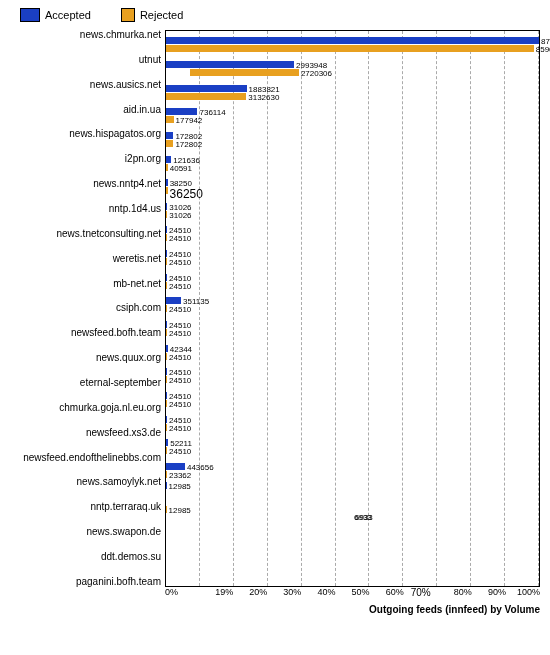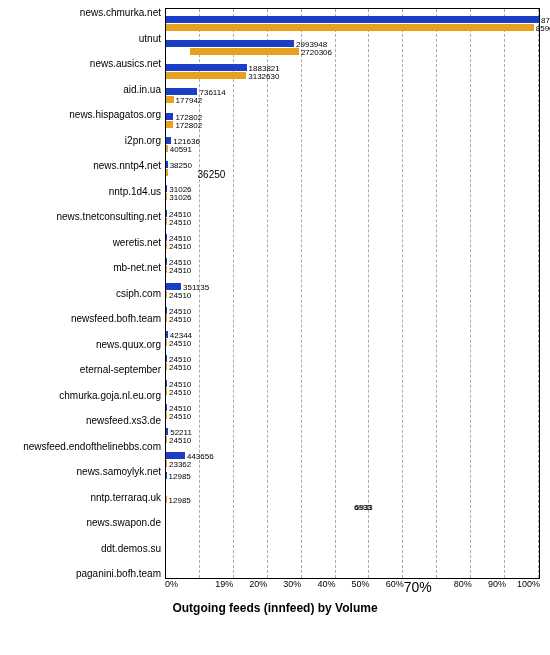--- a/index.html
+++ b/index.html
@@ -57,31 +57,41 @@
       line-height: 1;
       text-align: right;
     }
     .grid-lines {
       position: absolute;
       top: 0; left: 0; right: 0; bottom: 0;
       display: flex;
       flex-direction: row;
     }
     .x-title {
-      text-align: center;
-      font-size: 12px;
+      text-align: right;
+      font-size: 10px;
       font-weight: bold;
       margin-top: 6px;
     }
   </style>
 </head>
 <body>
 
 <div class="chart-container">
 
+  <div class="legend">
+    <div class="legend-item">
+      <div class="legend-box-accepted"></div>
+      <span>Accepted</span>
+    </div>
+    <div class="legend-item">
+      <div class="legend-box-rejected"></div>
+      <span>Rejected</span>
+    </div>
+  </div>
 
   <div style="display:flex;flex-direction:row;flex:1;min-height:0;">
 
     <div class="y-labels" id="y-labels">
         <div class="y-label">news.chmurka.net</div>
         <div class="y-label">utnut</div>
         <div class="y-label">news.ausics.net</div>
         <div class="y-label">aid.in.ua</div>
         <div class="y-label">news.hispagatos.org</div>
         <div class="y-label">i2pn.org</div>
@@ -182,21 +192,21 @@
                 <span style="position: absolute; left: 0.465521%; top: 0px; font-size: 8px; color: rgb(0, 0, 0); white-space: nowrap; padding-left: 2px;">40591</span>
               </div>
             </div>
             <div style="display: flex; flex-direction: column; gap: 1px; position: relative; flex: 1 1 0%; justify-content: center; text-align: right;">
               <div style="position: relative; height: 7px;">
                 <div style="height: 7px; width: 0.438673%; background: rgb(26, 63, 196); position: relative;"></div>
                 <span style="position: absolute; left: 0.438673%; top: 0px; font-size: 8px; color: rgb(0, 0, 0); white-space: nowrap; padding-left: 2px;">38250</span>
               </div>
               <div style="position: relative; height: 7px;">
                 <div style="height: 7px; width: 0.415736%; background: rgb(232, 160, 32); position: relative;"></div>
-                <span style="position: absolute; left: 0.415736%; top: 0px; font-size: 10px; color: rgb(0, 0, 0); white-space: nowrap; padding-left: 2px; margin-left: 28px;">36250</span>
+                <span style="position: absolute; left: 0.415736%; top: 0px; font-size: 12px; color: rgb(0, 0, 0); white-space: nowrap; padding-left: 2px;">36250</span>
               </div>
             </div>
             <div style="display: flex; flex-direction: column; gap: 1px; position: relative; flex: 1 1 0%; justify-content: center;">
               <div style="position: relative; height: 7px;">
                 <div style="height: 7px; width: 0.355824%; background: rgb(26, 63, 196); position: relative;"></div>
                 <span style="position: absolute; left: 0.355824%; top: 0px; font-size: 8px; color: rgb(0, 0, 0); white-space: nowrap; padding-left: 2px;">31026</span>
               </div>
               <div style="position: relative; height: 7px;">
                 <div style="height: 7px; width: 0.355824%; background: rgb(232, 160, 32); position: relative;"></div>
                 <span style="position: absolute; left: 0.355824%; top: 0px; font-size: 8px; color: rgb(0, 0, 0); white-space: nowrap; padding-left: 2px;">31026</span>
@@ -354,20 +364,20 @@
   </div>
 
   <div style="display:flex;flex-direction:row;padding-left:155px;" id="x-ticks">
       <span style="flex: 1 1 0%; text-align: left; font-size: 9px;">0%</span>
       <span style="flex: 1 1 0%; text-align: right; font-size: 9px;">19%</span>
       <span style="flex: 1 1 0%; text-align: right; font-size: 9px;">20%</span>
       <span style="flex: 1 1 0%; text-align: right; font-size: 9px;">30%</span>
       <span style="flex: 1 1 0%; text-align: right; font-size: 9px;">40%</span>
       <span style="flex: 1 1 0%; text-align: right; font-size: 9px;">50%</span>
       <span style="flex: 1 1 0%; text-align: right; font-size: 9px;">60%</span>
-      <span style="flex: 1 1 0%; text-align: left; font-size: 14px;">70%</span>
+      <span style="flex: 1 1 0%; text-align: center; font-size: 10px;">70%</span>
       <span style="flex: 1 1 0%; text-align: right; font-size: 9px;">80%</span>
       <span style="flex: 1 1 0%; text-align: right; font-size: 9px;">90%</span>
       <span style="flex: 1 1 0%; text-align: right; font-size: 9px;">100%</span>
     </div>
 
   <div class="x-title">Outgoing feeds (innfeed) by Volume</div>
 </div>
 
 </body></html>

